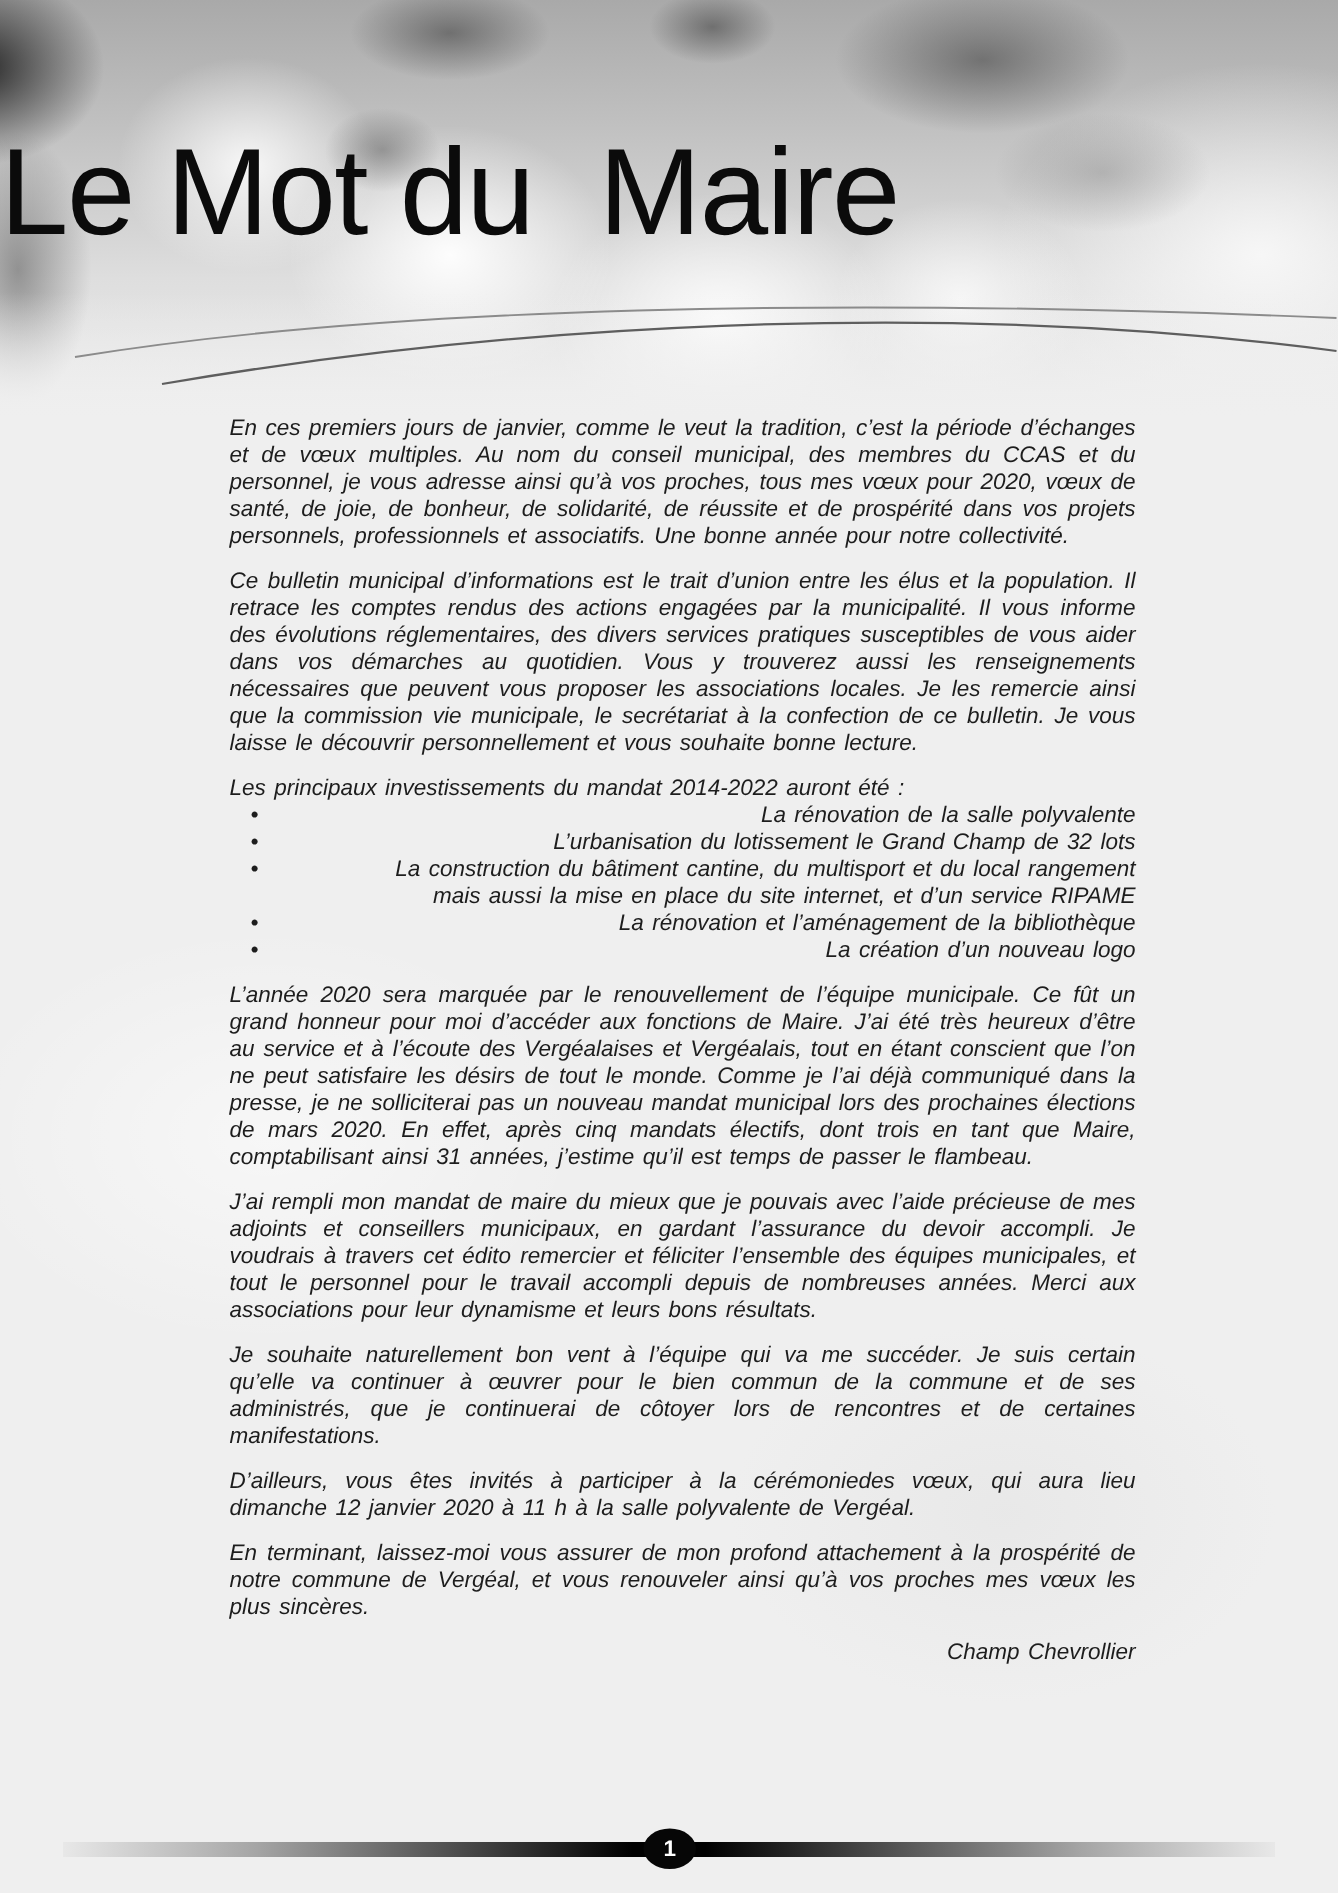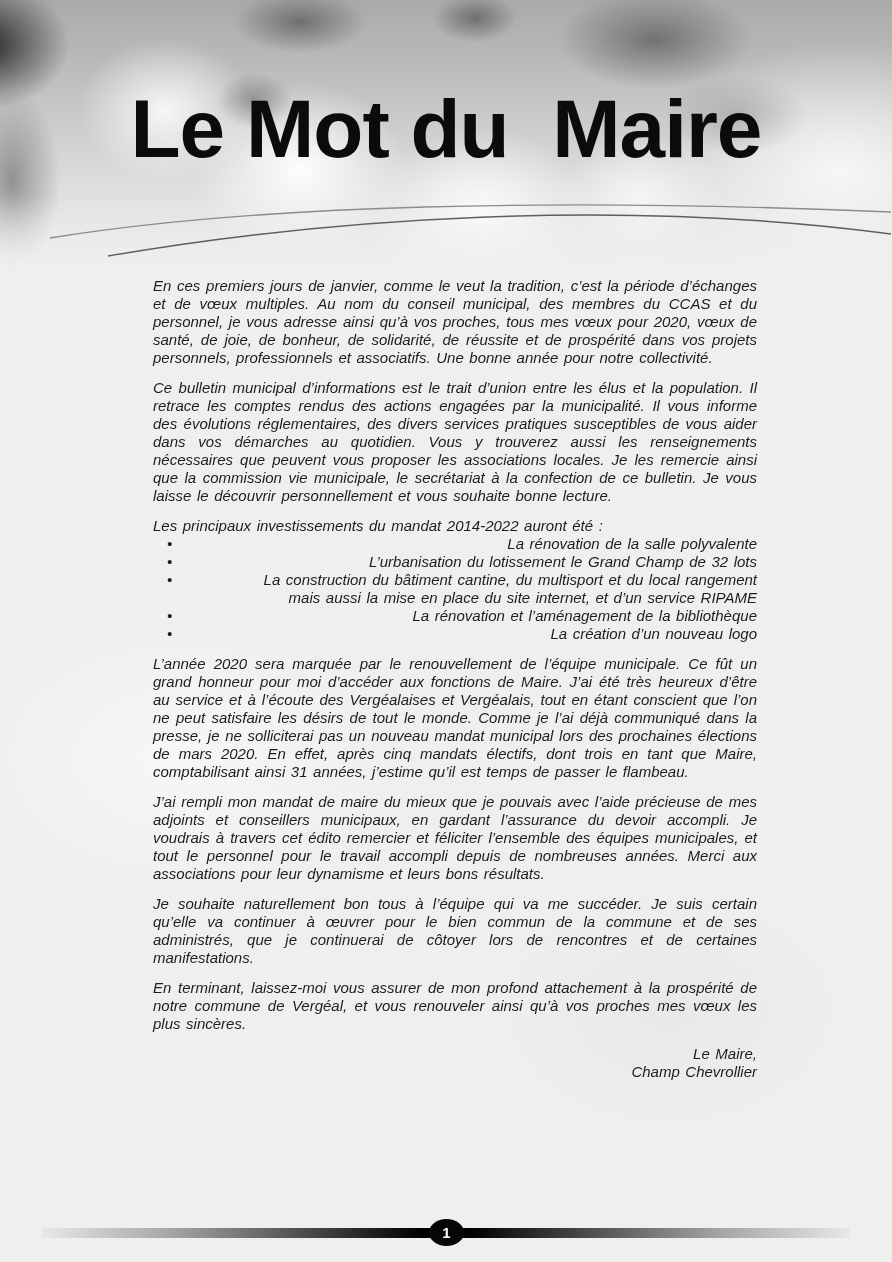--- a/index.html
+++ b/index.html
@@ -35,22 +35,22 @@
       radial-gradient(ellipse 220px 160px at 840px 170px, rgba(248,248,248,.95), rgba(248,248,248,0) 80%),
       linear-gradient(180deg, #a9a9a9 0%, #c3c3c3 32%, #dedede 64%, #efefef 100%);
   }
   .hero::after {
     content:""; position:absolute; left:0; right:0; bottom:0; height:95px;
     background:linear-gradient(180deg, rgba(239,239,239,0) 0%, #efefef 88%);
   }
 
   .title {
     position:absolute; top:88px; left:0; width:100%;
-    text-align:center;
-    font-size:82px; line-height:1; font-weight:700;
+    text-align:left;
+    font-size:82px; line-height:1; font-weight:400;
     letter-spacing:-1px; white-space:pre;
     color:#0b0b0b;
   }
 
   .swoosh { position:absolute; top:196px; left:0; }
 
   
   .content {
     position:absolute; top:277px; left:141px; width:616px;
     font-size:15px; line-height:18px; font-style:italic;
@@ -107,27 +107,27 @@
       <li><span>La construction du bâtiment cantine, du multisport et du local rangement
 mais aussi la mise en place du site internet, et d’un service RIPAME</span></li>
       <li><span>La rénovation et l’aménagement de la bibliothèque</span></li>
       <li><span>La création d’un nouveau logo</span></li>
     </ul>
 
     <p>L’année 2020 sera marquée par le renouvellement de l’équipe municipale. Ce fût un grand honneur pour moi d’accéder aux fonctions de Maire. J’ai été très heureux d’être au service et à l’écoute des Vergéalaises et Vergéalais, tout en étant conscient que l’on ne peut satisfaire les désirs de tout le monde. Comme je l’ai déjà communiqué dans la presse, je ne solliciterai pas un nouveau mandat municipal lors des prochaines élections de mars 2020. En effet, après cinq mandats électifs, dont trois en tant que Maire, comptabilisant ainsi 31 années, j’estime qu’il est temps de passer le flambeau.</p>
 
     <p>J’ai rempli mon mandat de maire du mieux que je pouvais avec l’aide précieuse de mes adjoints et conseillers municipaux, en gardant l’assurance du devoir accompli. Je voudrais à travers cet édito remercier et féliciter l’ensemble des équipes municipales, et tout le personnel pour le travail accompli depuis de nombreuses années. Merci aux associations pour leur dynamisme et leurs bons résultats.</p>
 
-    <p>Je souhaite naturellement bon tous à l’équipe qui va me succéder. Je suis certain qu’elle va continuer à œuvrer pour le bien commun de la commune et de ses administrés, que je continuerai de côtoyer lors de rencontres et de certaines manifestations.</p>
+    <p>Je souhaite naturellement bon vent à l’équipe qui va me succéder. Je suis certain qu’elle va continuer à œuvrer pour le bien commun de la commune et de ses administrés, que je continuerai de côtoyer lors de rencontres et de certaines manifestations.</p>
 
+    <p>D’ailleurs, vous êtes invités à participer à la cérémoniedes vœux, qui aura lieu dimanche 12 janvier 2020 à 11 h à la salle polyvalente de Vergéal.</p>
 
     <p>En terminant, laissez-moi vous assurer de mon profond attachement à la prospérité de notre commune de Vergéal, et vous renouveler ainsi qu’à vos proches mes vœux les plus sincères.</p>
 
     <div class="signature">
-      <div>Le Maire,</div>
       <div>Champ Chevrollier</div>
     </div>
 
   </div>
 
   <div class="footer-rule"></div>
   <div class="page-num">
     <span>1</span>
   </div>
 

